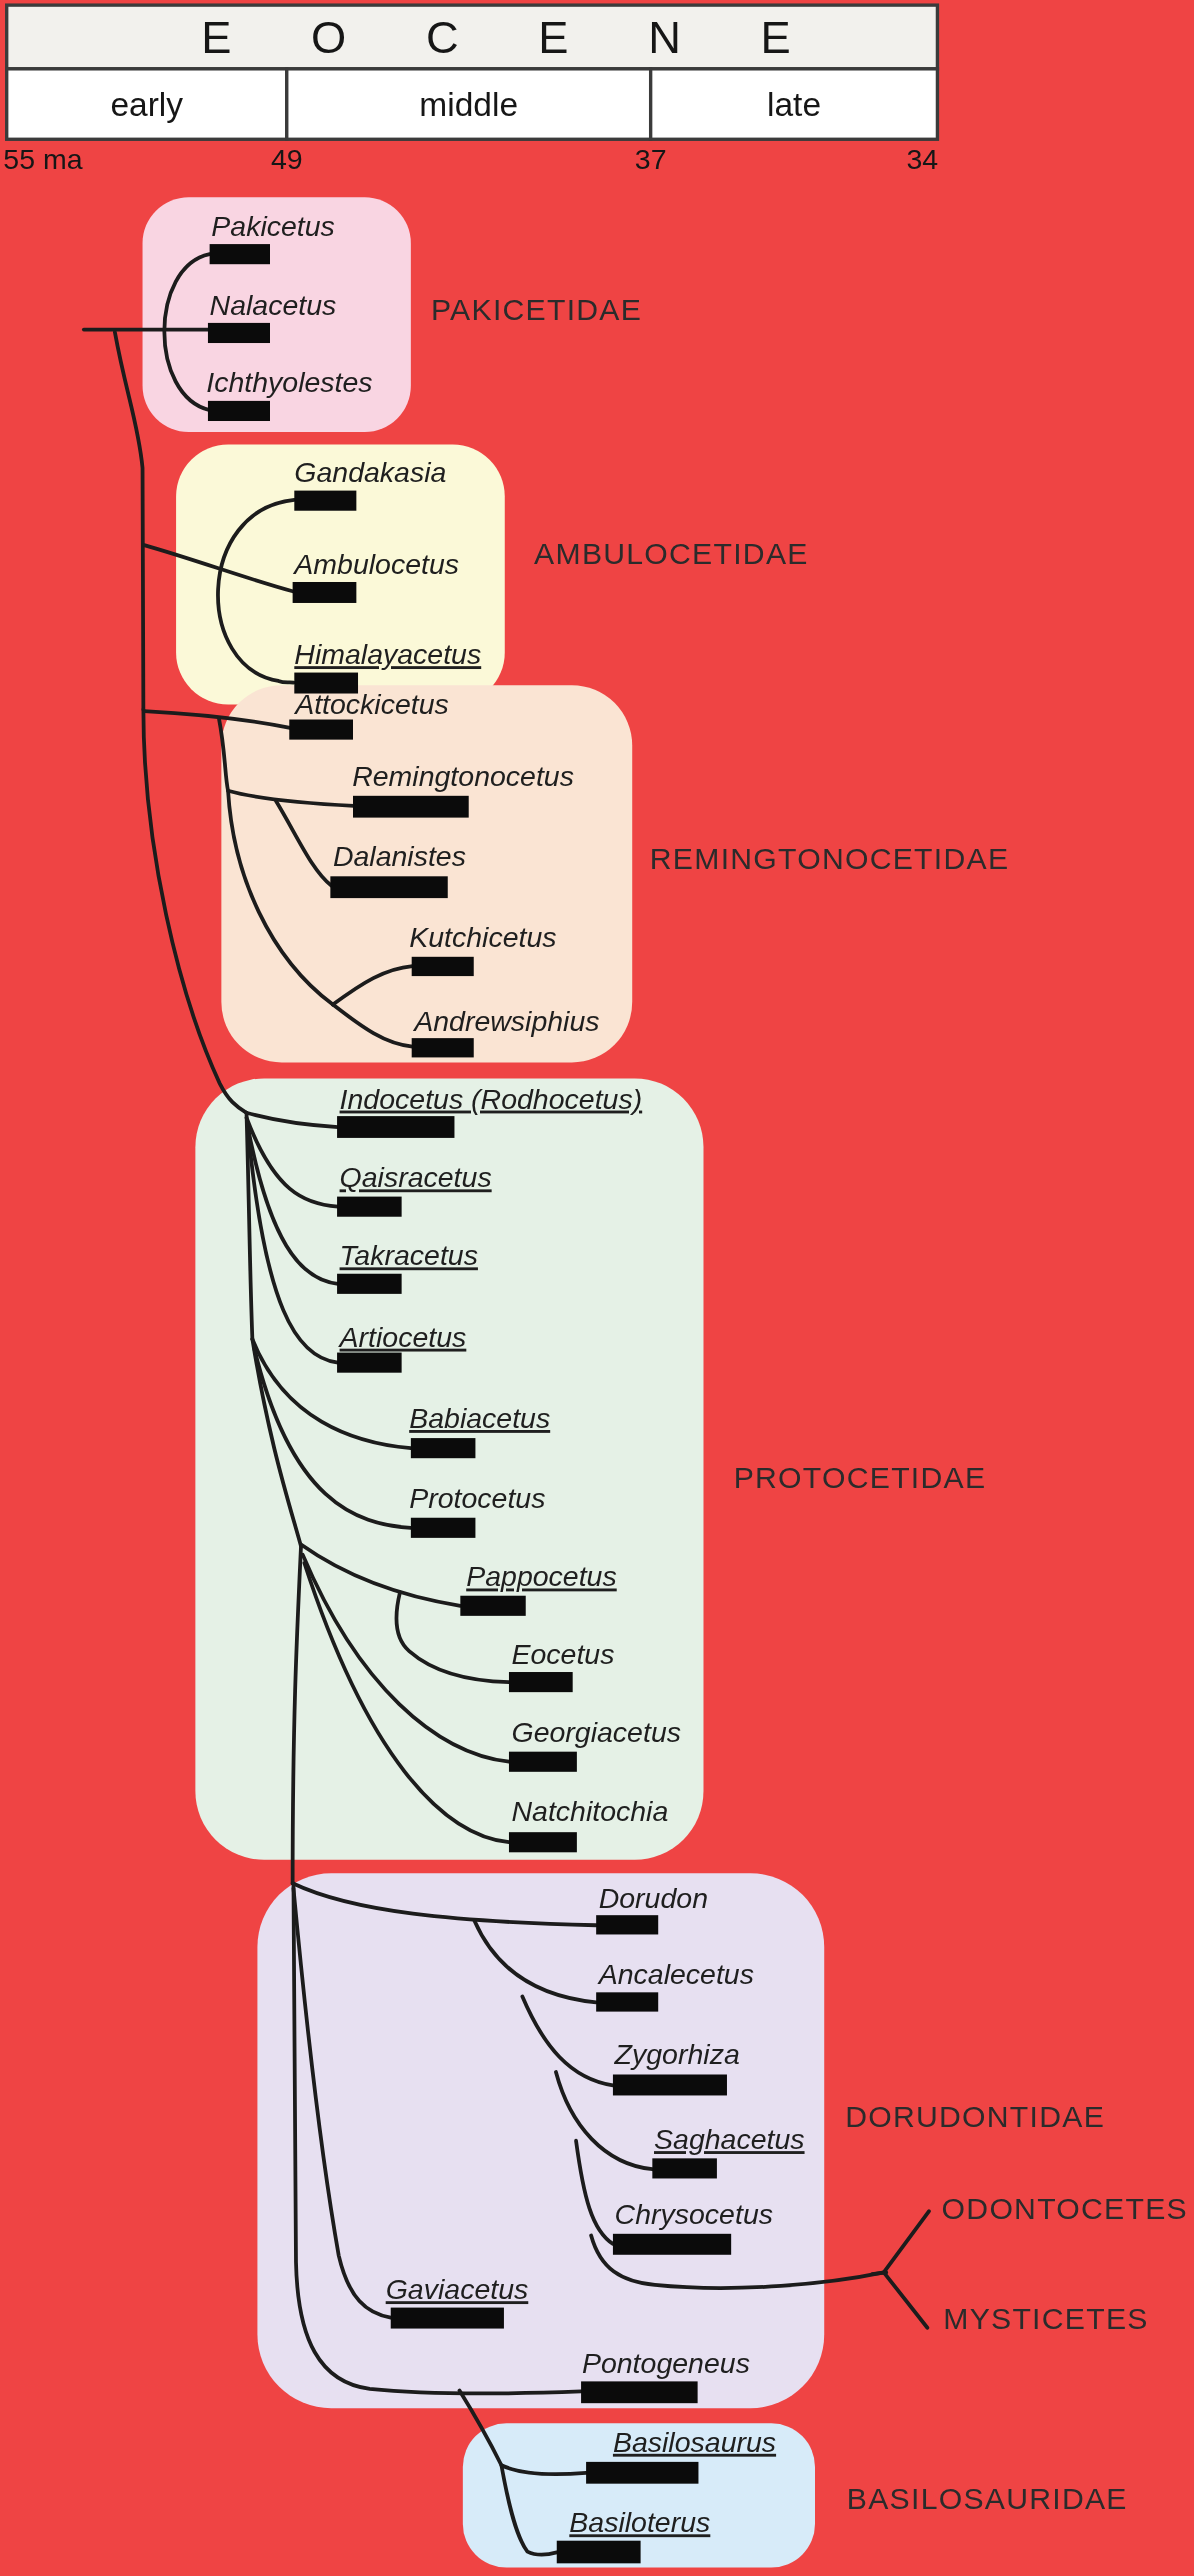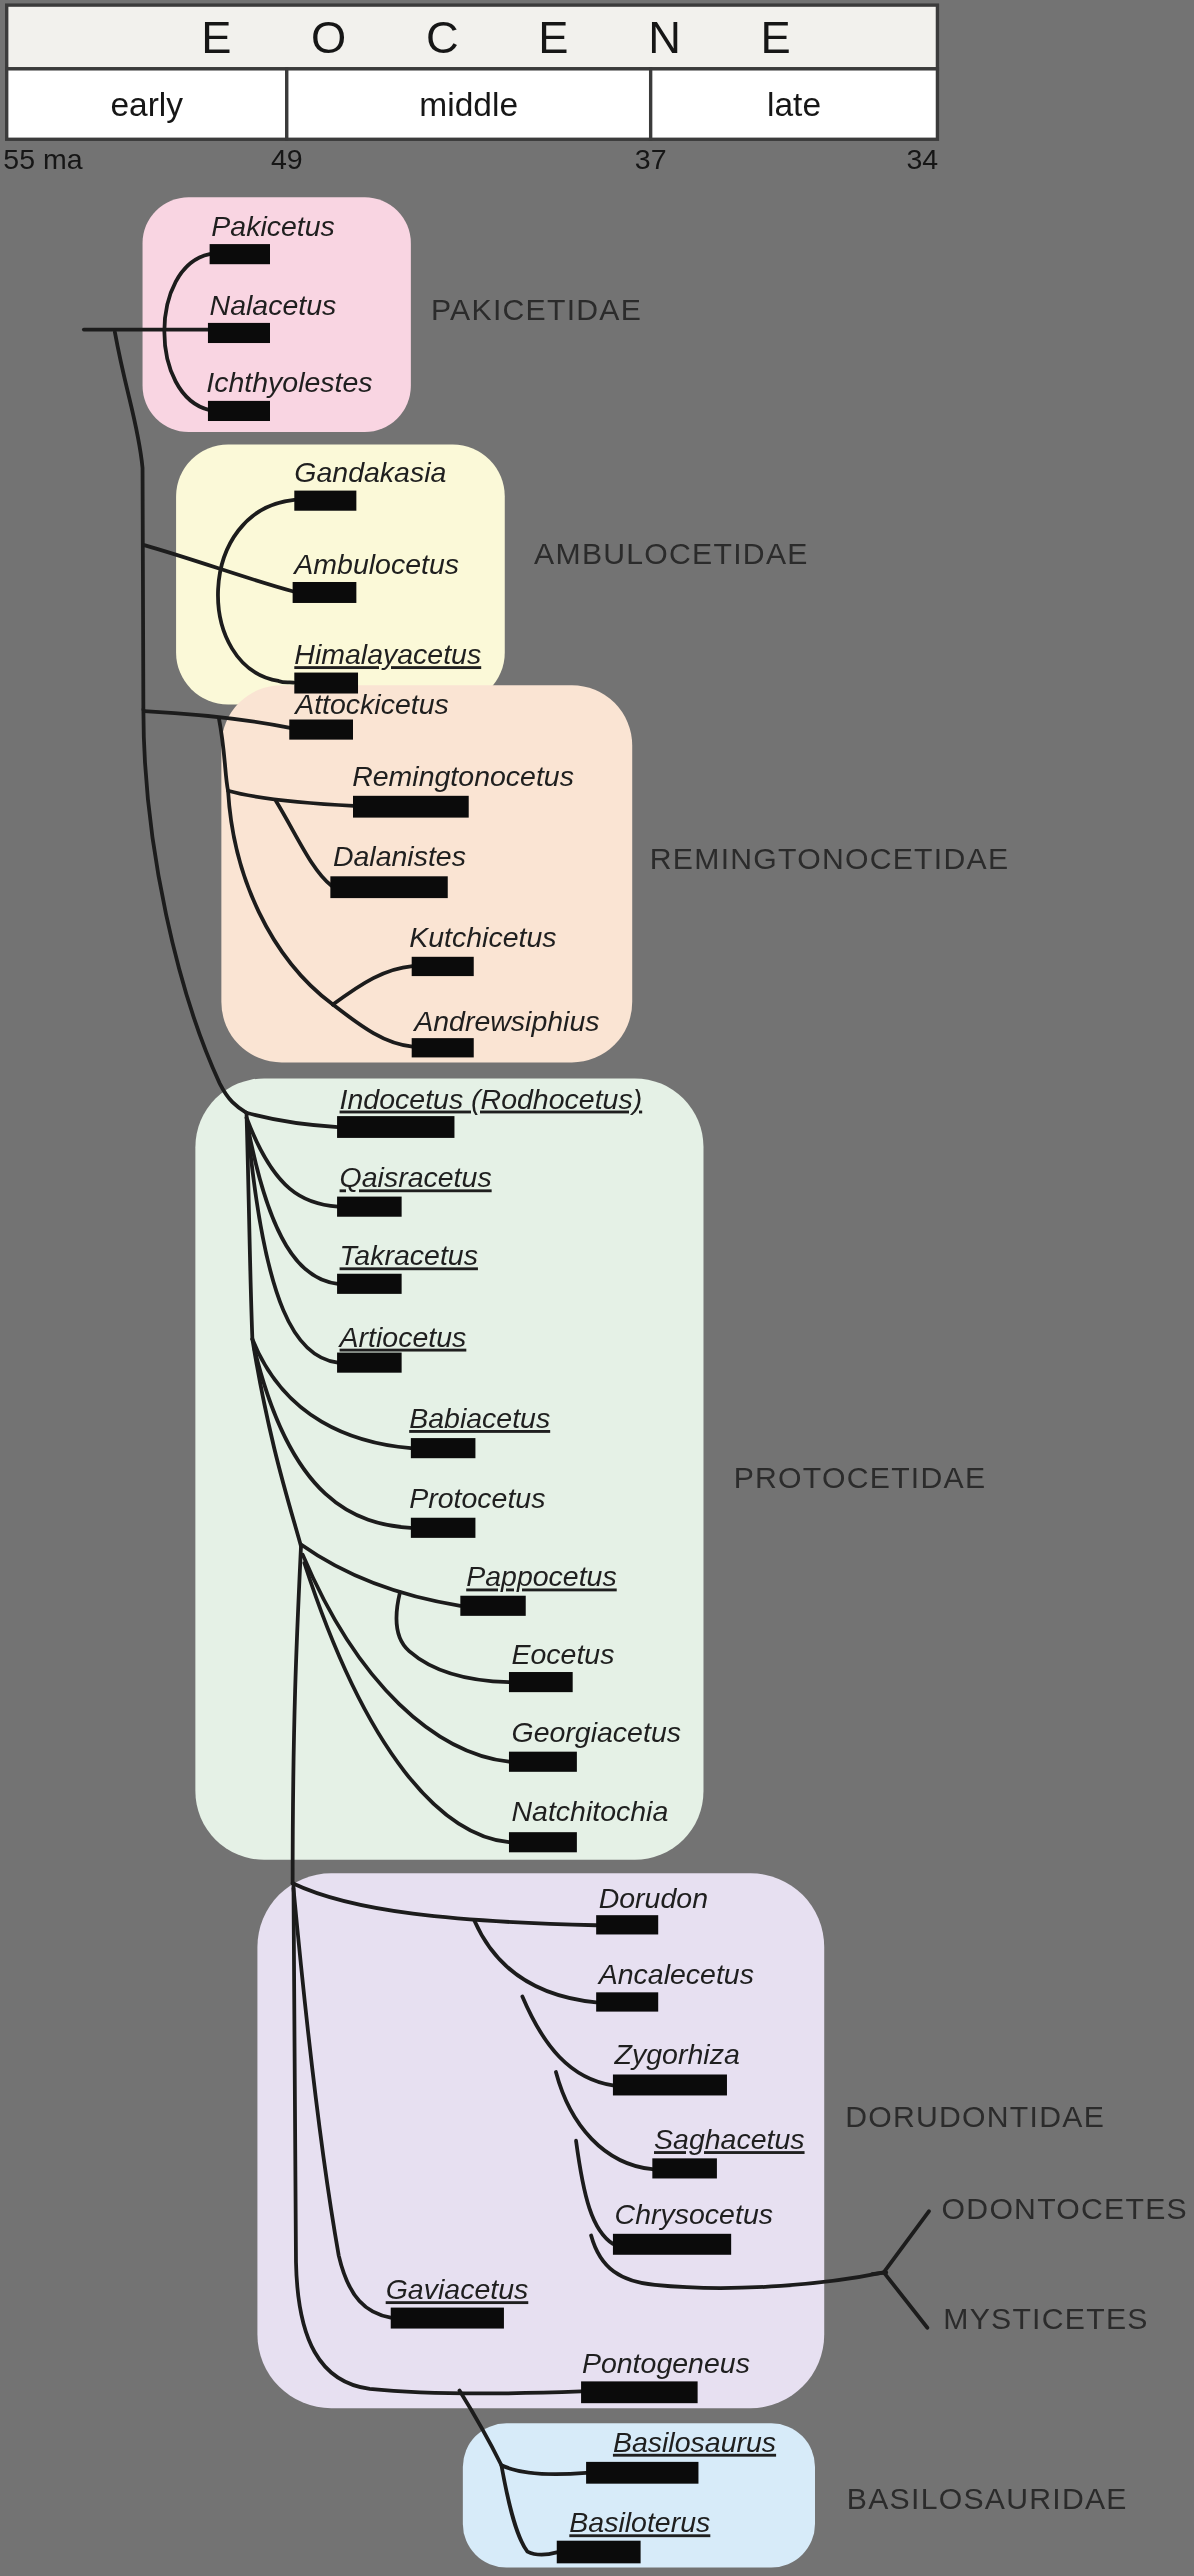--- a/index.html
+++ b/index.html
@@ -1,16 +1,16 @@
 <!DOCTYPE html>
 <html style="font-size:13.4px"><head>
 <meta charset="utf-8">
 <style>
   html,body{margin:0;padding:0;background:#ffffff;}
-  .stage{width:1194px;height:2576px;position:relative;background:#737373;}
+  .stage{width:1194px;height:2576px;position:relative;background:#ef4444;}
   svg{display:block;}
   .taxon{font:italic 34px "Liberation Sans",sans-serif;fill:#1f1f1f;}
   .und{text-decoration:underline;}
   .family{font:36px "Liberation Sans",sans-serif;fill:#2b2b2b;letter-spacing:1.5px;}
   .branch{fill:none;stroke:#1c1c1c;stroke-width:4.5;stroke-linecap:round;}
   .bar{fill:#0b0b0b;}
   .tl-epoch{fill:#f2f1ed;stroke:#3b3b3b;stroke-width:4;}
   .tl-cell{fill:#ffffff;stroke:#3b3b3b;stroke-width:4;}
   .tl-epoch-text{font:54px "Liberation Sans",sans-serif;fill:#161616;letter-spacing:95px;}
   .tl-text{font:40px "Liberation Sans",sans-serif;fill:#161616;}

